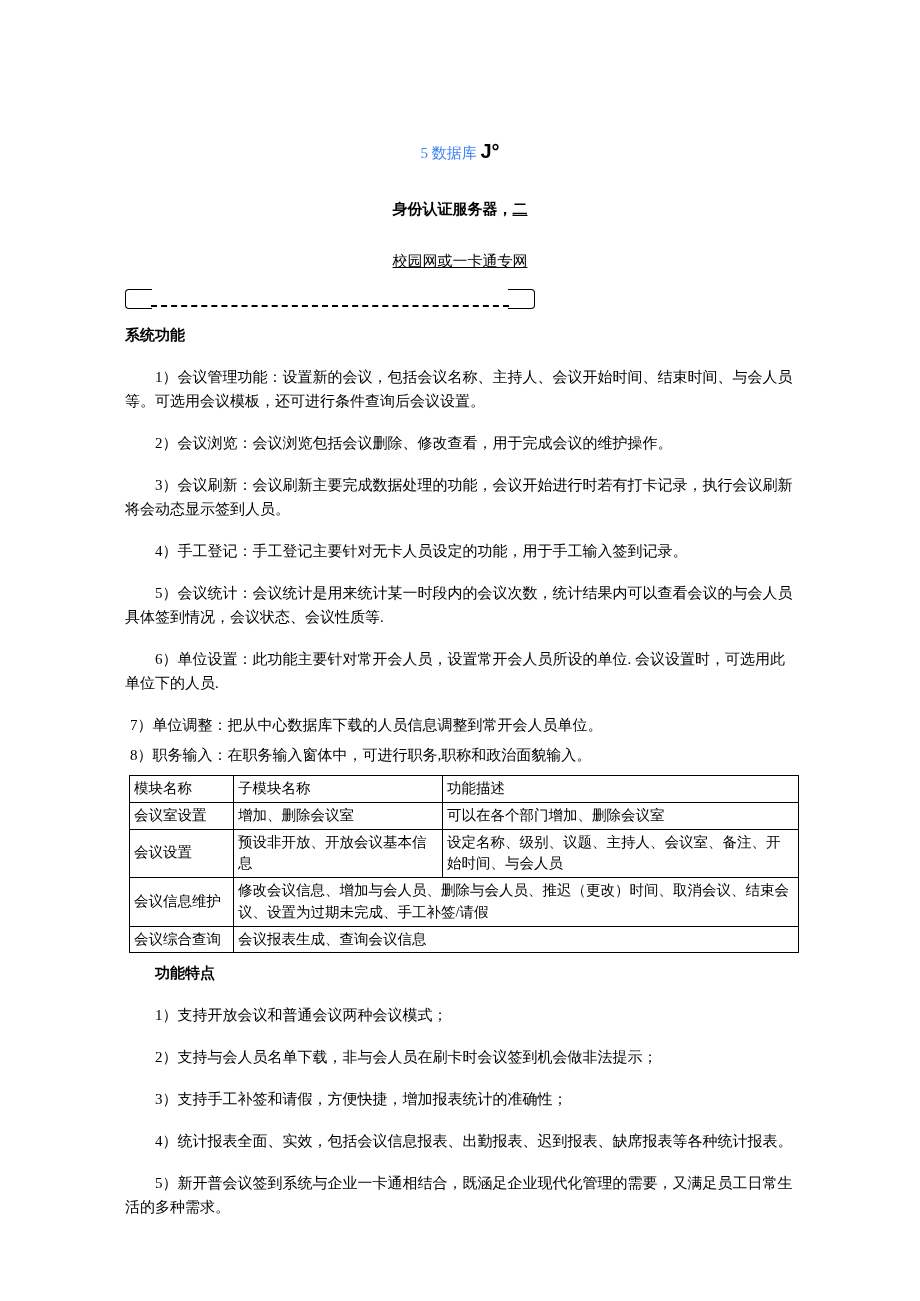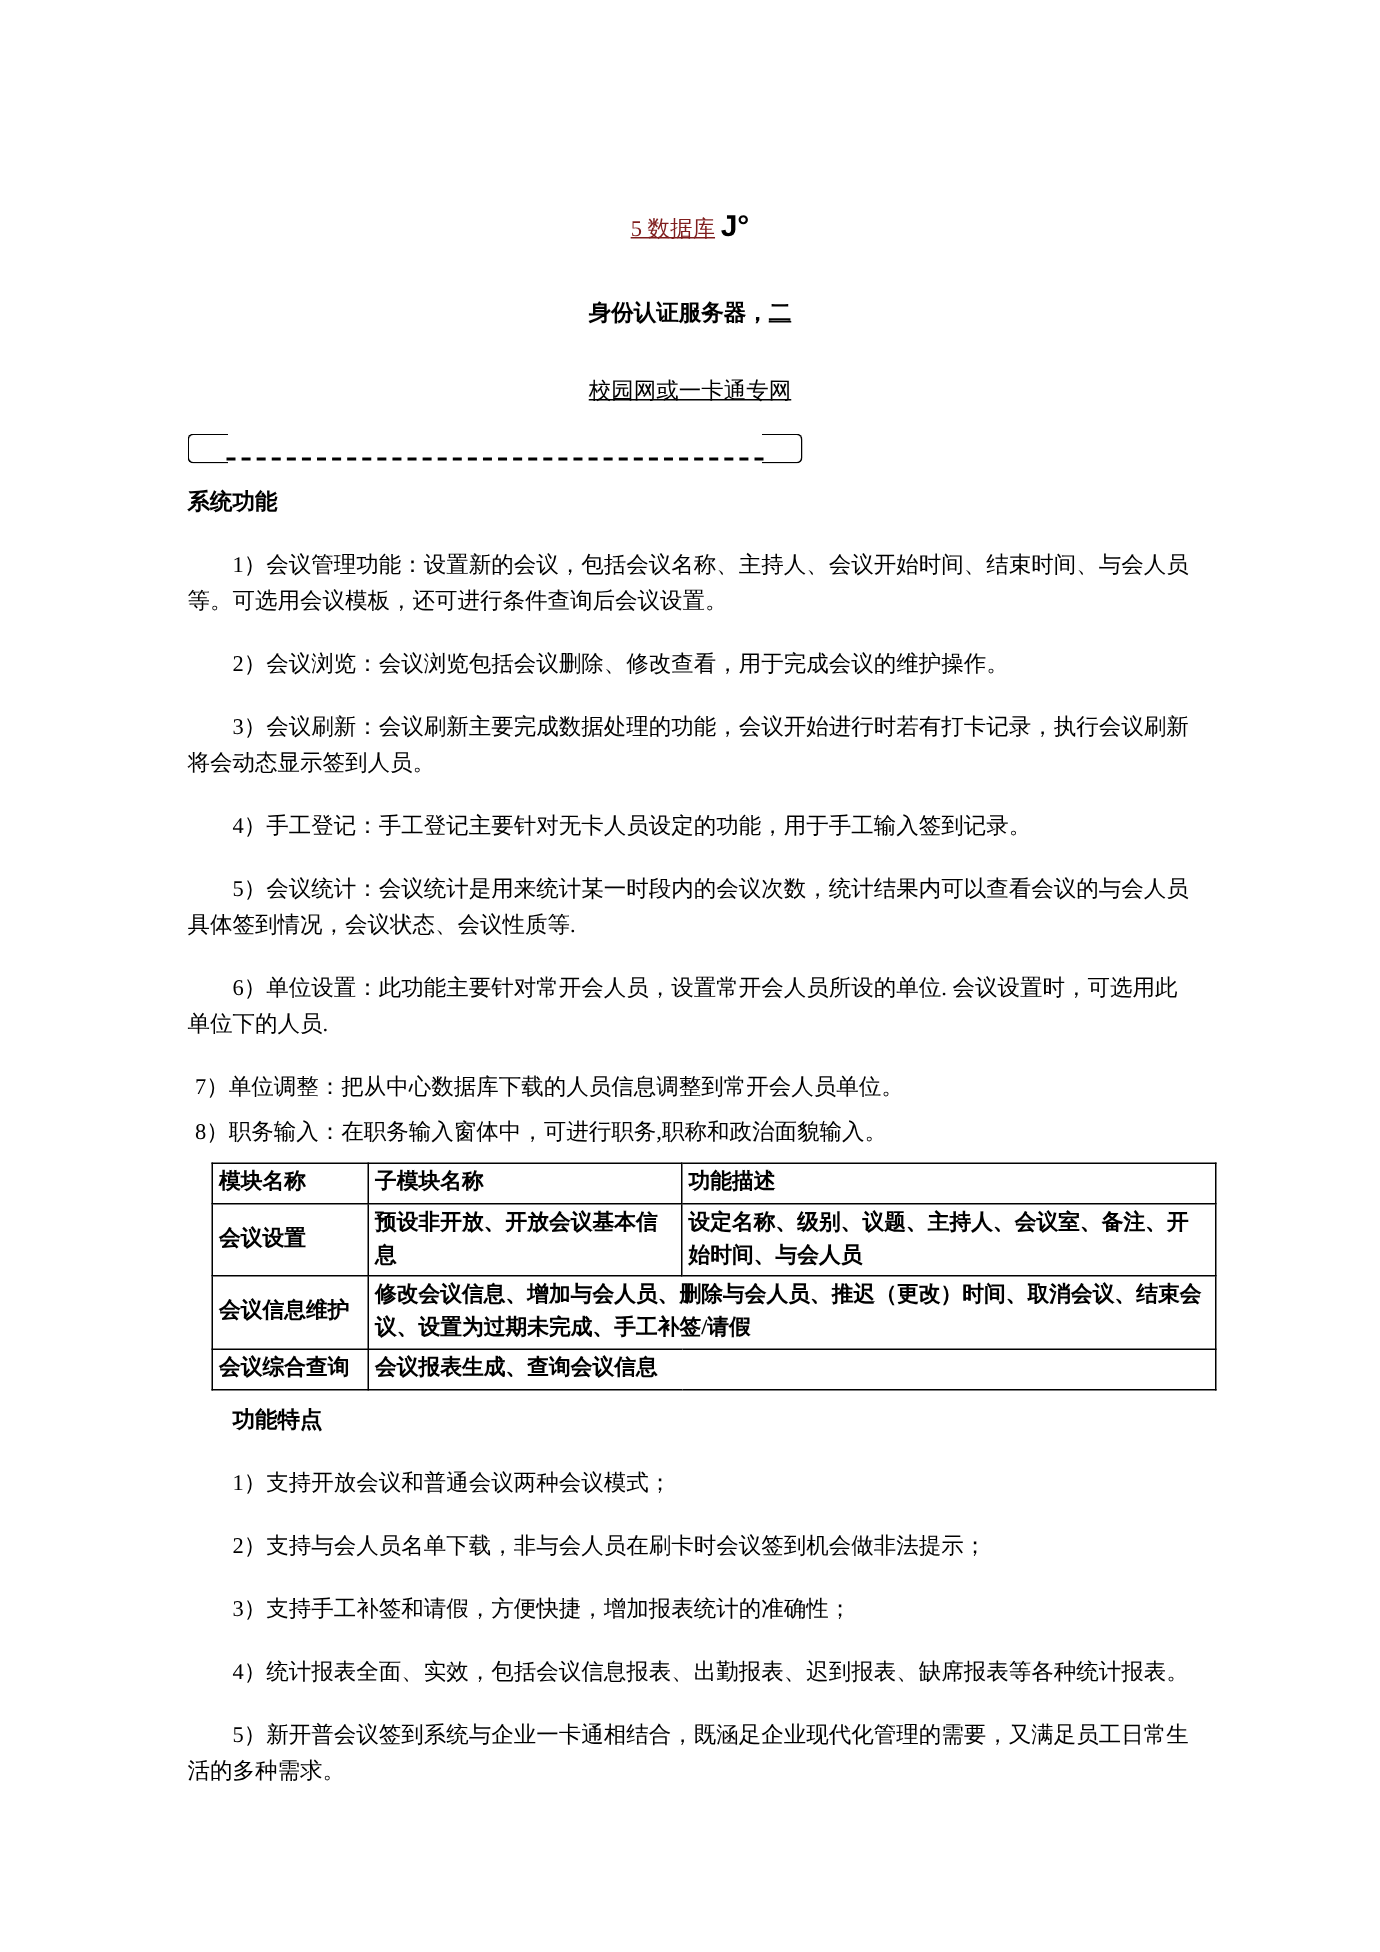--- a/index.html
+++ b/index.html
@@ -15,22 +15,21 @@
     width: 920px;
     min-height: 1301px;
     box-sizing: border-box;
     padding: 135px 125px 60px 125px;
   }
   .title-line {
     text-align: center;
     margin: 0 auto 30px auto;
   }
   .title-line a {
-    text-decoration: underline;
-    color: #7f1d1d;
+    color: #3b82f6;
   }
   .glyph {
     font-family: Arial, sans-serif;
     font-weight: bold;
     font-size: 20px;
     vertical-align: baseline;
   }
   .sub-line {
     text-align: center;
     margin-bottom: 28px;
@@ -70,23 +69,22 @@
   .para {
     text-indent: 2em;
     margin: 18px 0;
   }
   .para-noindent {
     margin: 6px 5px;
   }
   table.mod {
     border-collapse: collapse;
     width: 100%;
-    margin: 8px 16px;
+    margin: 8px 4px;
     font-size: 14.5px;
-    font-weight: bold;
   }
   table.mod td {
     border: 1px solid #000;
     padding: 2px 4px;
     vertical-align: middle;
     line-height: 1.5;
   }
   table.mod td.col1 { width: 95px; }
   table.mod td.col2 { width: 200px; }
 </style>
@@ -124,20 +122,25 @@
   <div class="para-noindent">8）职务输入：在职务输入窗体中，可进行职务,职称和政治面貌输入。</div>
 
   <table class="mod">
     <tbody>
         <tr>
       <td class="col1">模块名称</td>
       <td class="col2">子模块名称</td>
       <td>功能描述</td>
     </tr>
     <tr>
+      <td class="col1">会议室设置</td>
+      <td class="col2">增加、删除会议室</td>
+      <td>可以在各个部门增加、删除会议室</td>
+    </tr>
+    <tr>
       <td class="col1">会议设置</td>
       <td class="col2">预设非开放、开放会议基本信息</td>
       <td>设定名称、级别、议题、主持人、会议室、备注、开始时间、与会人员</td>
     </tr>
     <tr>
       <td class="col1">会议信息维护</td>
       <td colspan="2">修改会议信息、增加与会人员、删除与会人员、推迟（更改）时间、取消会议、结束会议、设置为过期未完成、手工补签/请假</td>
     </tr>
     <tr>
       <td class="col1">会议综合查询</td>

